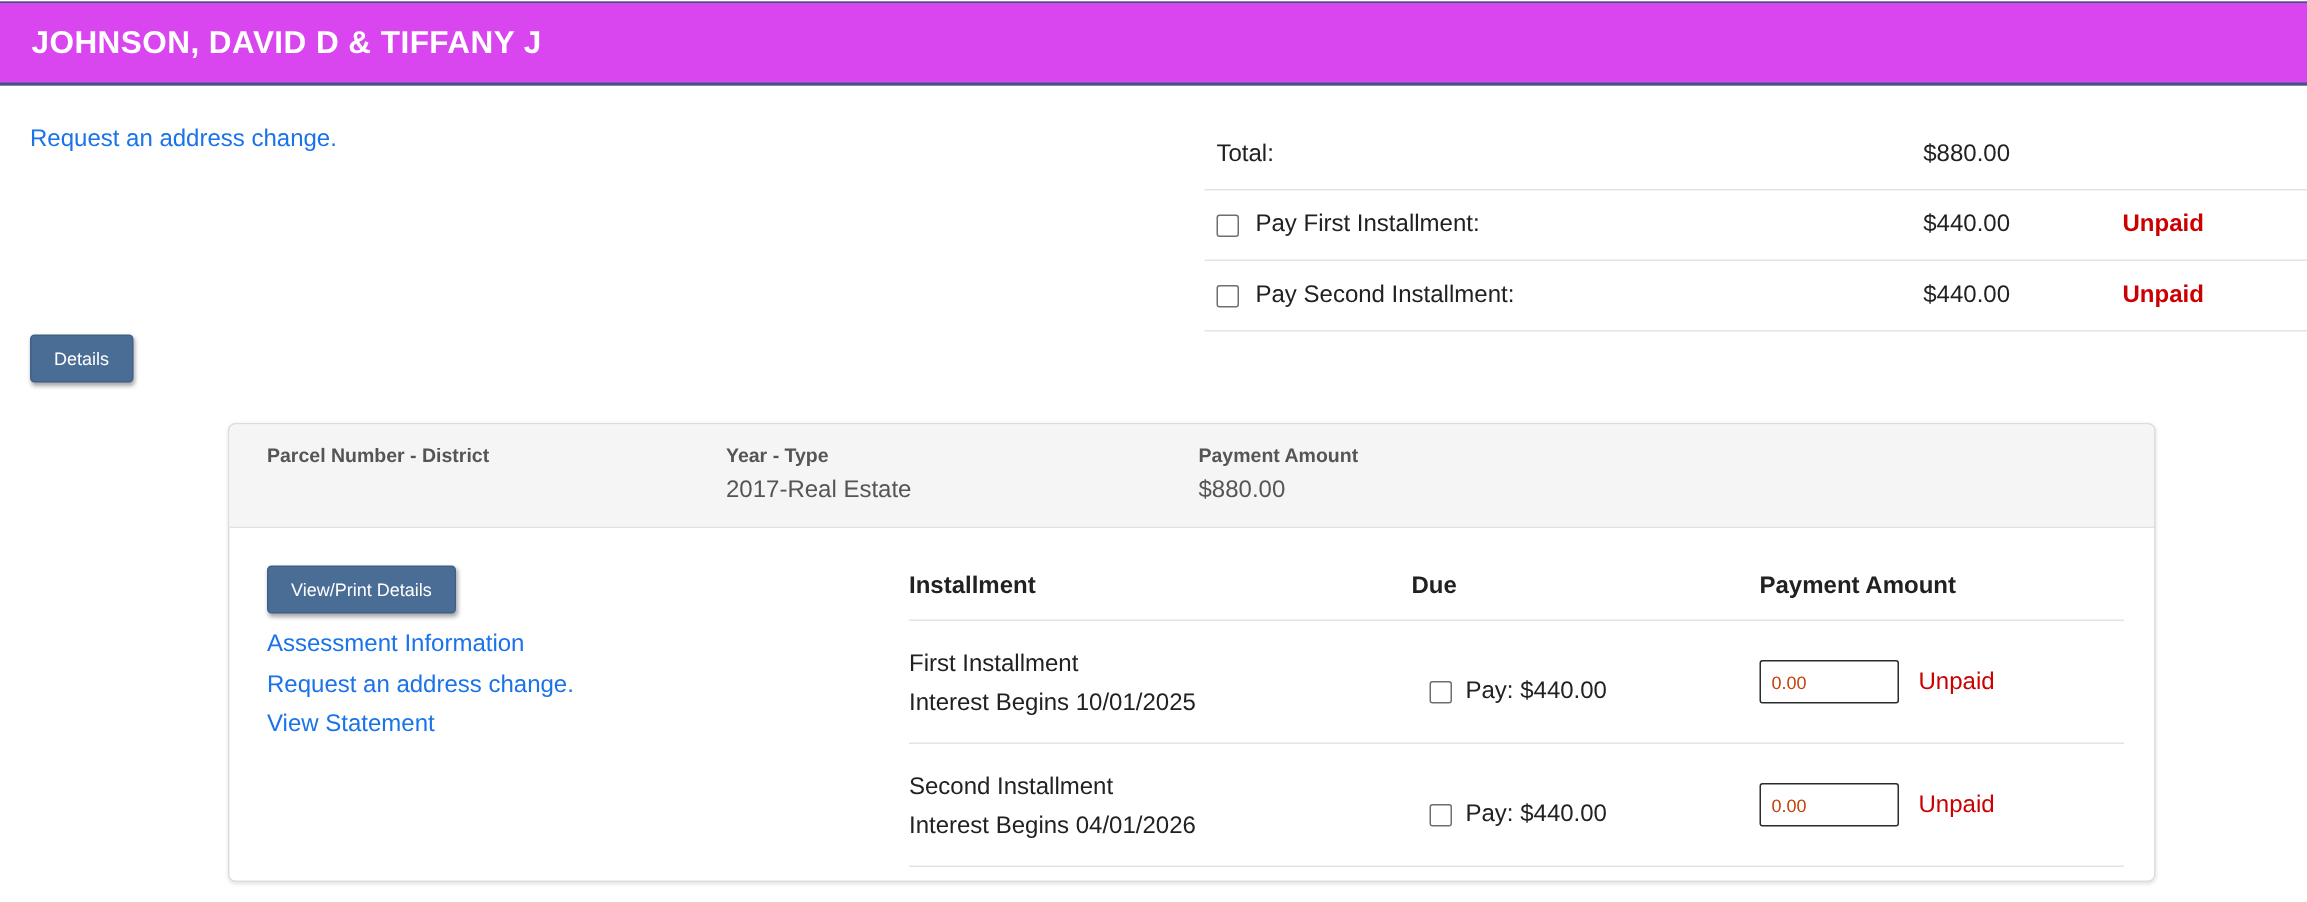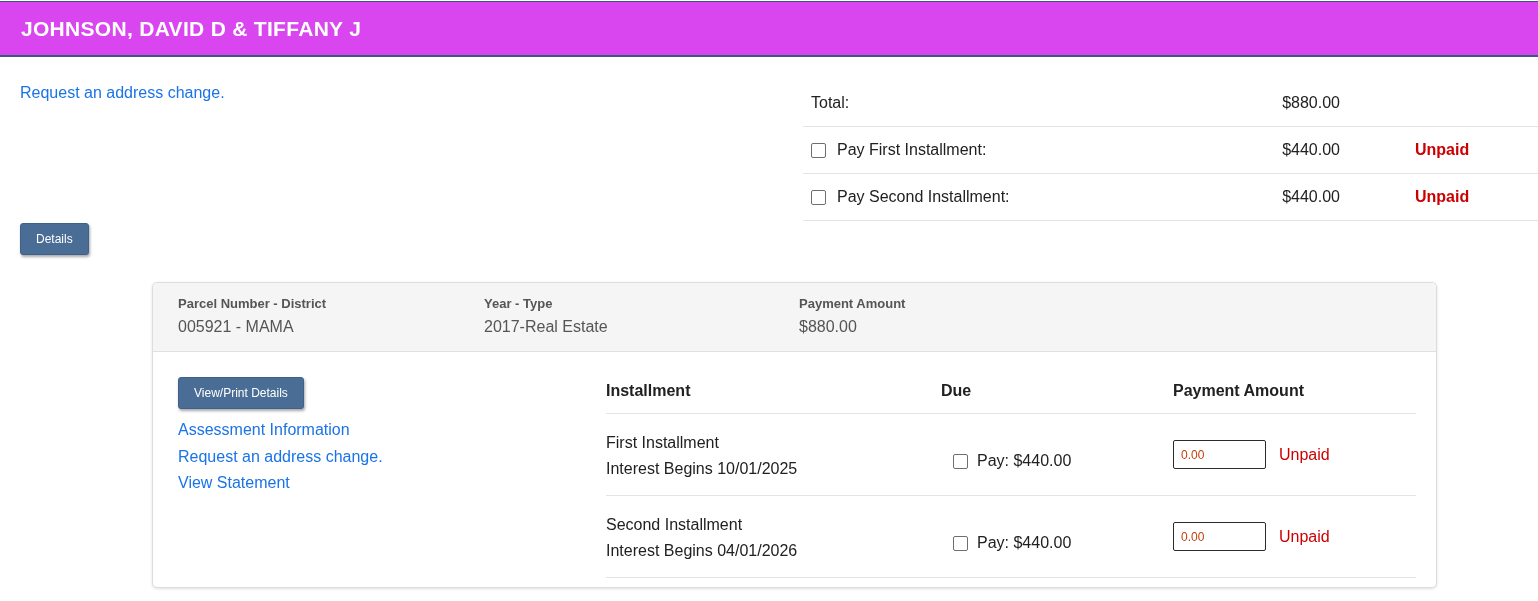--- a/index.html
+++ b/index.html
@@ -98,21 +98,20 @@
   </div>
 </div>
 
 <button class="btn details-btn">Details</button>
 
 <div class="panel">
 
   <div class="panel-header">
     <div class="ph-col1">
       <div class="ph-label">Parcel Number - District</div>
-      <div class="ph-value">005921 - MAMA</div>
     </div>
     <div class="ph-col3">
       <div class="ph-label">Year - Type</div>
       <div class="ph-value">2017-Real Estate</div>
     </div>
     <div class="ph-col4">
       <div class="ph-label">Payment Amount</div>
       <div class="ph-value">$880.00</div>
     </div>
   </div>

